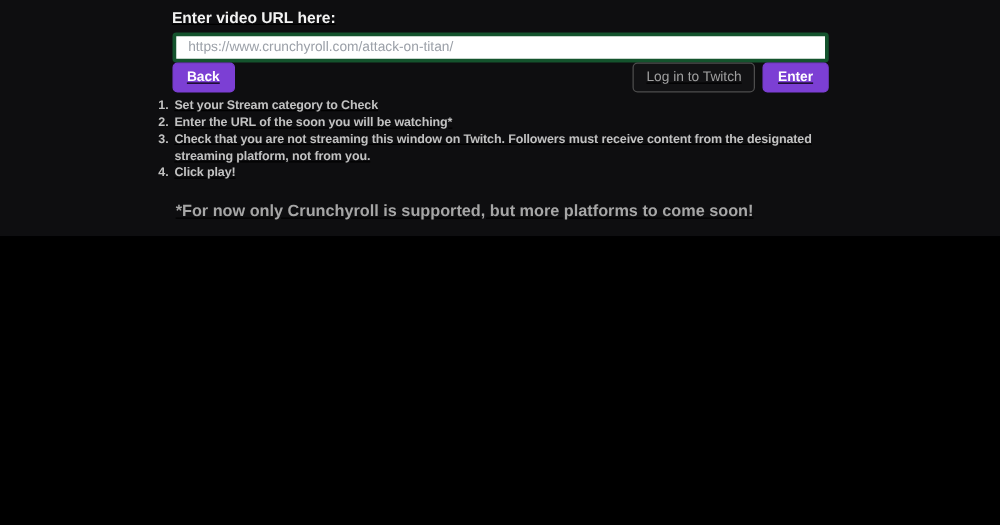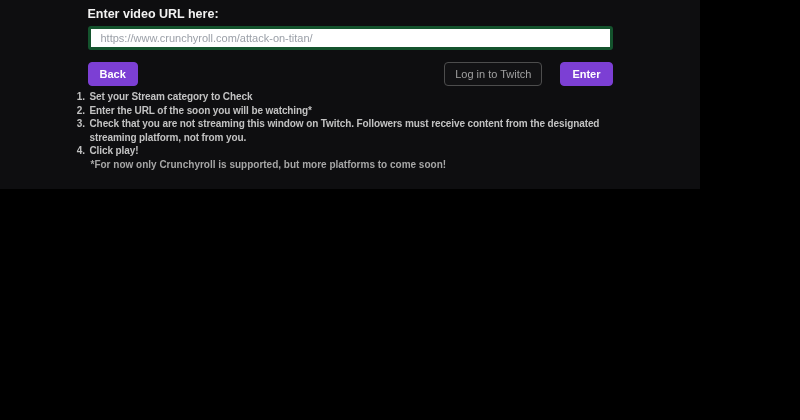--- a/index.html
+++ b/index.html
@@ -6,23 +6,24 @@
   html, body {
     margin: 0;
     padding: 0;
     width: 800px;
     height: 420px;
     background: var(--page-background, #000);
     font-family: "Liberation Sans", sans-serif;
     overflow: hidden;
   }
   .panel {
-    width: 700px;
+    width: 800px;
     height: 189px;
     background: var(--panel-background, #0e0e10);
+    text-decoration: underline;
   }
   .container {
     width: 525px;
     margin: 0 auto;
     padding-top: 7px;
   }
   .url-label {
     color: var(--label-color, #f2f2f2);
     font-size: 12.5px;
     font-weight: bold;
@@ -38,28 +39,27 @@
     padding: 0 10px;
     font-family: "Liberation Sans", sans-serif;
     font-size: 11px;
     color: #222;
     outline: none;
   }
   .url-input::placeholder {
     color: var(--placeholder-gray, #9b9b9b);
   }
   .btn-row {
-    margin-top: 12px;
     display: flex;
     justify-content: space-between;
     align-items: flex-start;
   }
   .btn-group {
     display: flex;
-    gap: 18px;
+    gap: 6px;
     align-items: center;
   }
   .btn {
     font-family: "Liberation Sans", sans-serif;
     font-size: 11px;
     font-weight: 600;
     border-radius: 4px;
     padding: 5px 11px;
     line-height: 12px;
     cursor: pointer;
@@ -90,23 +90,23 @@
   }
   ol.steps li {
     font-size: 10px;
     font-weight: 600;
     letter-spacing: -0.1px;
     color: var(--body-gray, #c2c2c2);
     line-height: 13.5px;
     padding-left: 2px;
   }
   .footnote {
-    margin-top: 2px;
+    margin-top: 18px;
     margin-left: 3px;
-    font-size: 10px;
+    font-size: 13px;
     font-weight: 600;
     color: var(--footnote-gray, #a6a6a6);
     line-height: 10px;
   }
   .black-area {
     width: 800px;
     height: 231px;
     background: var(--page-background, #000);
   }
 </style>

